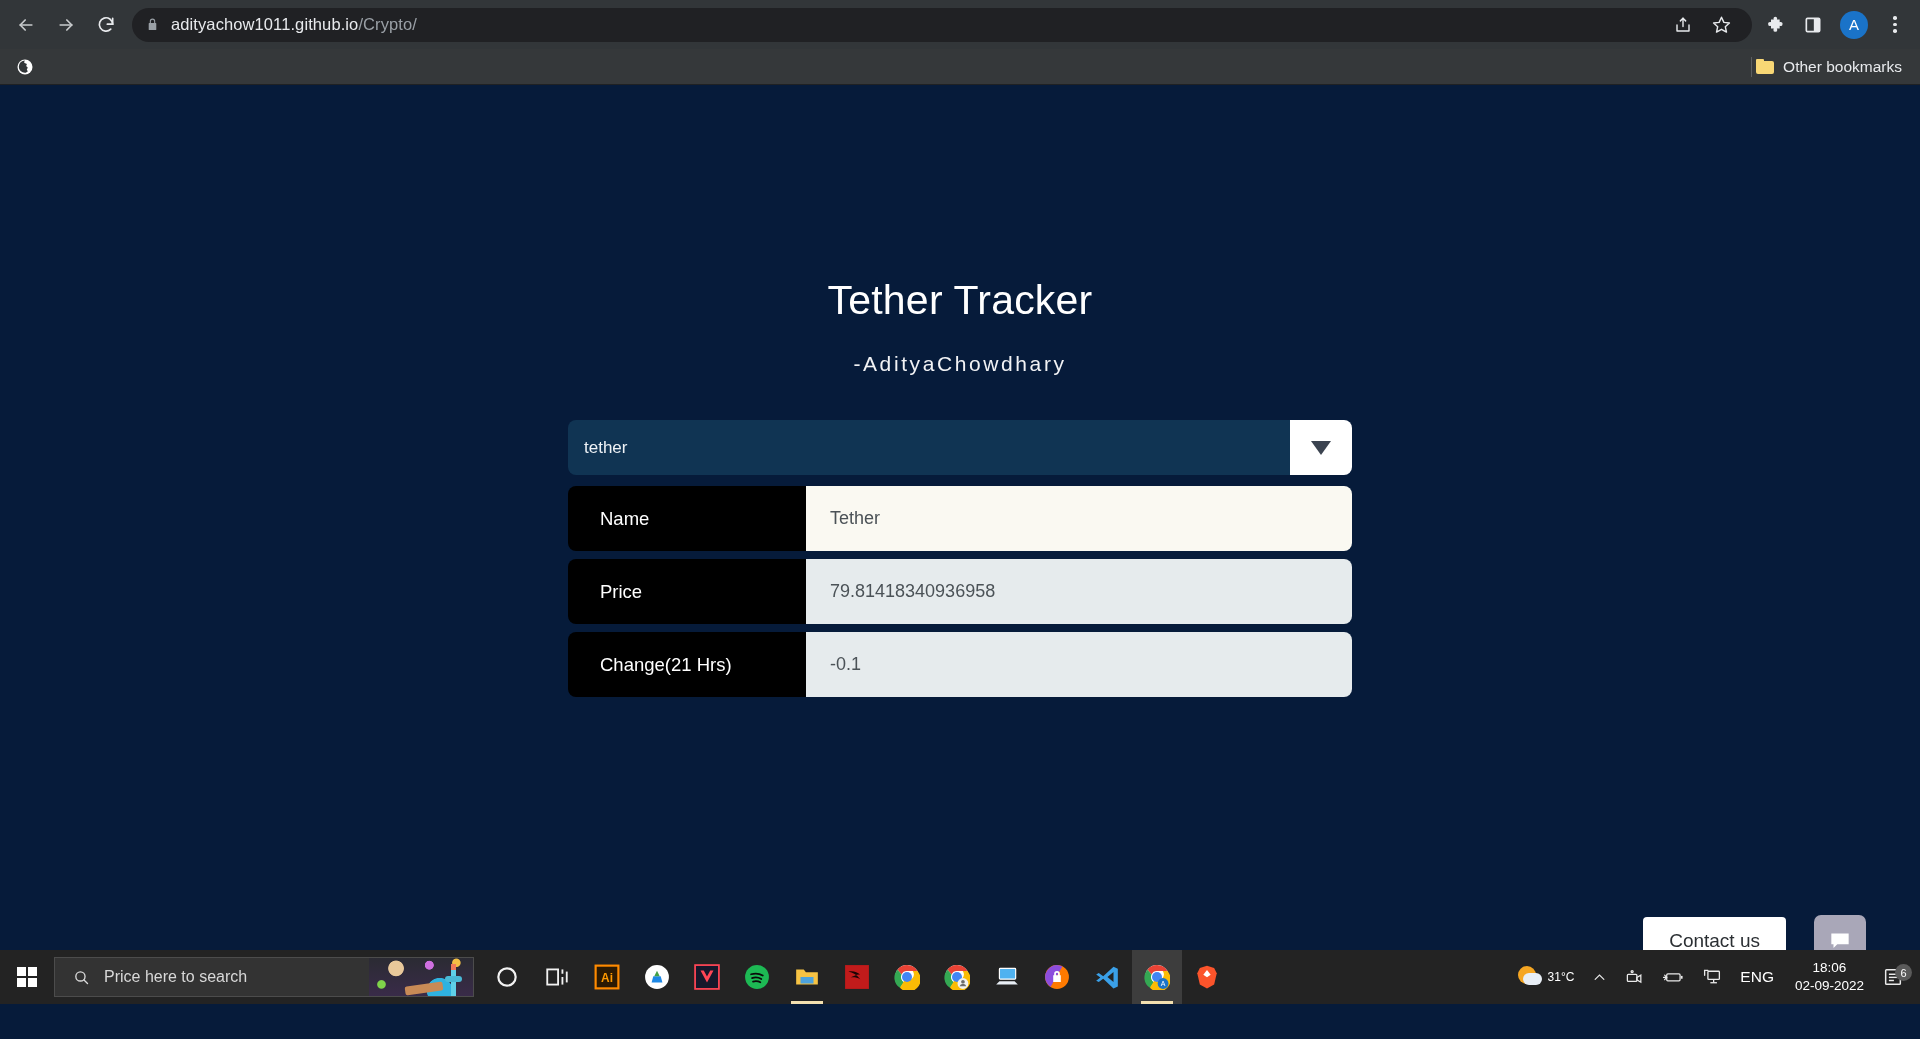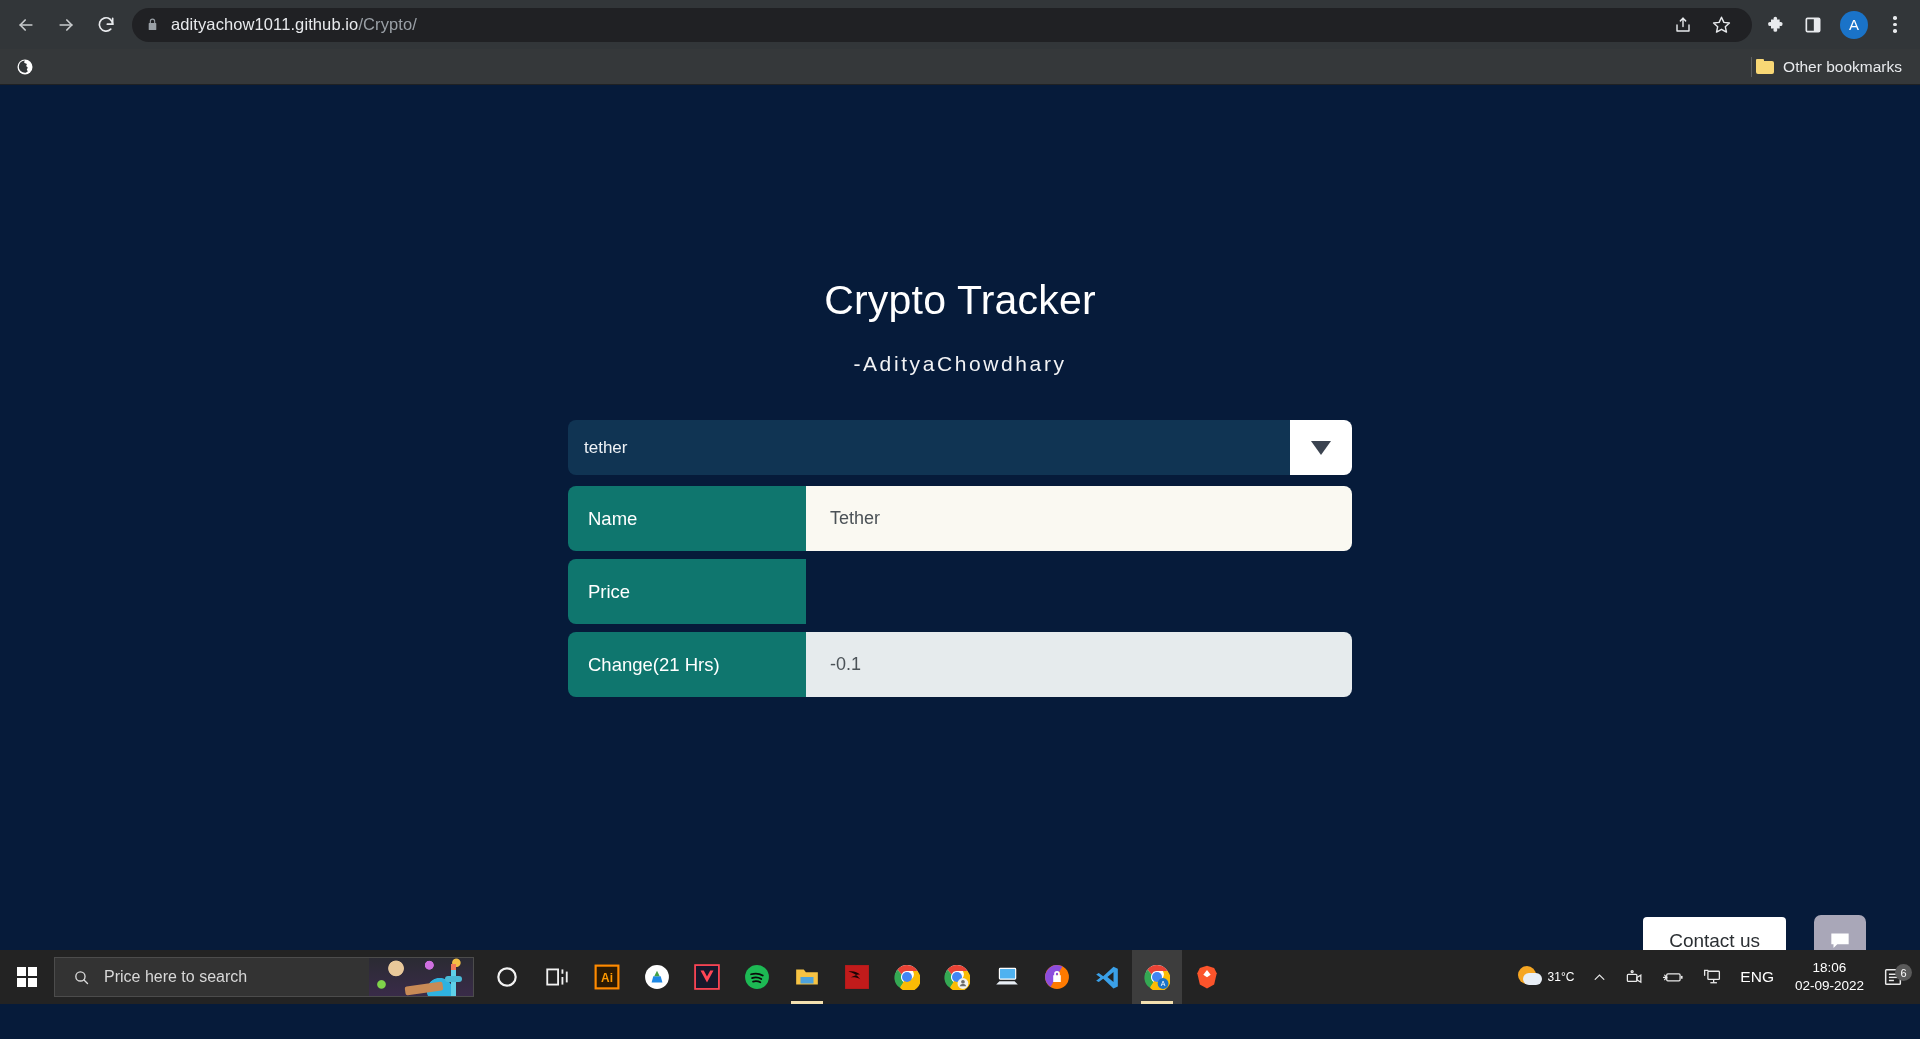--- a/index.html
+++ b/index.html
@@ -146,26 +146,26 @@
   }
 
   
   .data-row {
     display: flex;
     height: 65px;
     margin-bottom: 8px;
   }
   .cell-label {
     width: 238px;
-    background: #0f766e;
+    background: #000000;
     color: #ffffff;
     font-size: 18.5px;
     display: flex;
     align-items: center;
-    padding-left: 20px;
+    padding-left: 32px;
     border-radius: 8px 0 0 8px;
   }
   .cell-value {
     flex: 1 1 auto;
     color: #4b5257;
     font-size: 18px;
     display: flex;
     align-items: center;
     padding-left: 24px;
     border-radius: 0 8px 8px 0;
@@ -364,39 +364,40 @@
             <span class="body"></span>
           </span>
         <span>Other bookmarks</span>
       </span>
     </span>
   </div>
 </div>
 
 <div class="page">
 
-  <h1 class="page-title">Crypto Tracker</h1>
+  <h1 class="page-title">Tether Tracker</h1>
   <div class="page-subtitle">-AdityaChowdhary</div>
 
   <div class="card-wrap">
 
     <div class="select-row">
       <div class="select-field">tether</div>
       <div class="select-arrow">
         <span class="caret"></span>
       </div>
     </div>
 
     <div class="data-row">
       <div class="cell-label">Name</div>
       <div class="cell-value tone-a">Tether</div>
     </div>
 
     <div class="data-row">
       <div class="cell-label">Price</div>
+      <div class="cell-value tone-b">79.81418340936958</div>
     </div>
 
 
     <div class="data-row">
       <div class="cell-label">Change(21 Hrs)</div>
       <div class="cell-value tone-b">-0.1</div>
     </div>
 
   </div>
 

